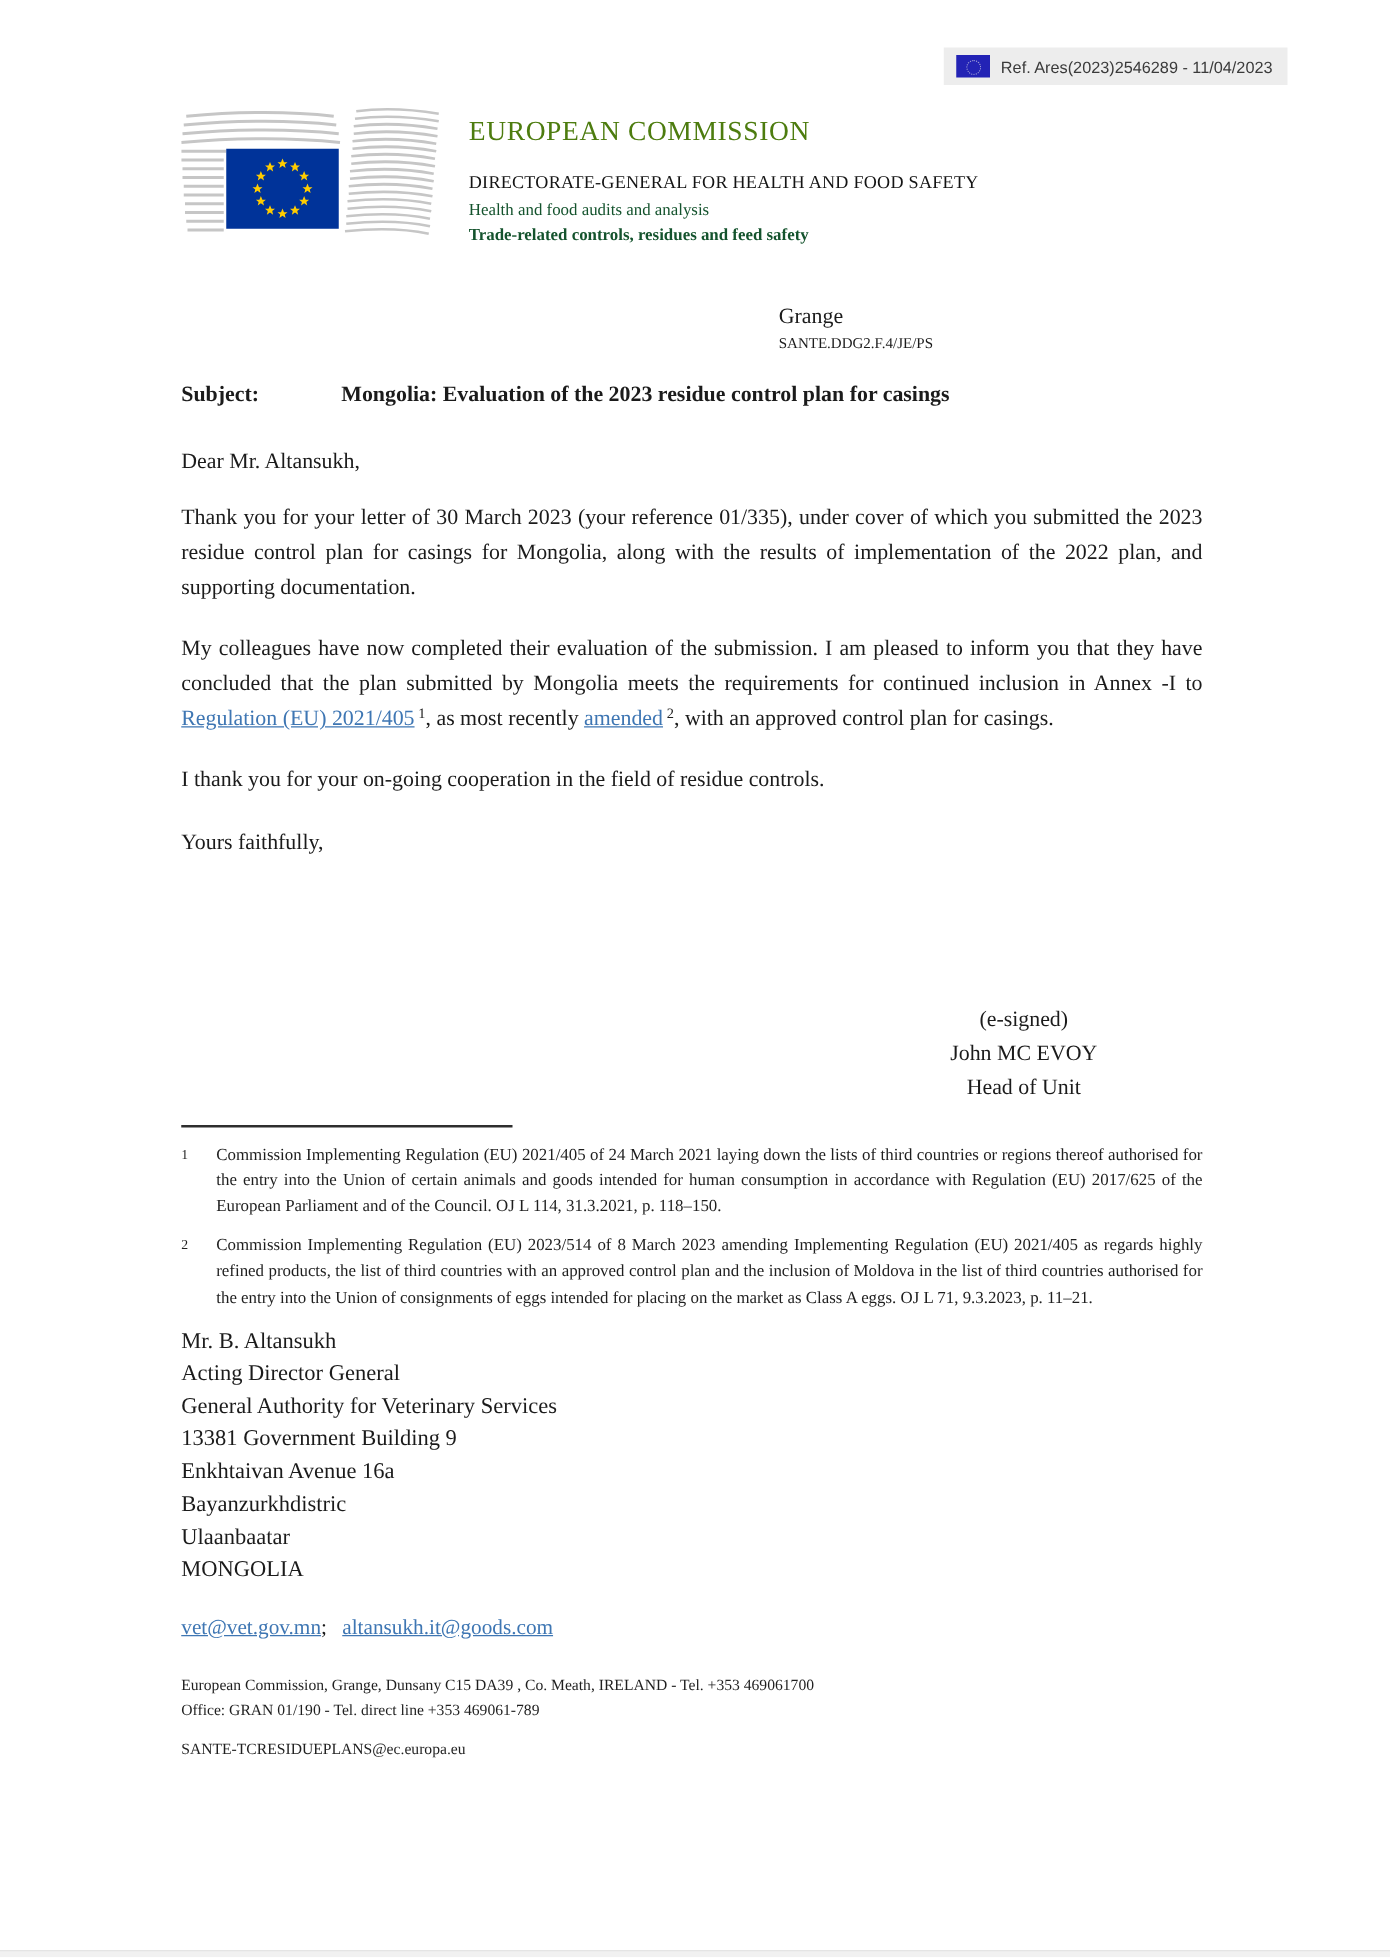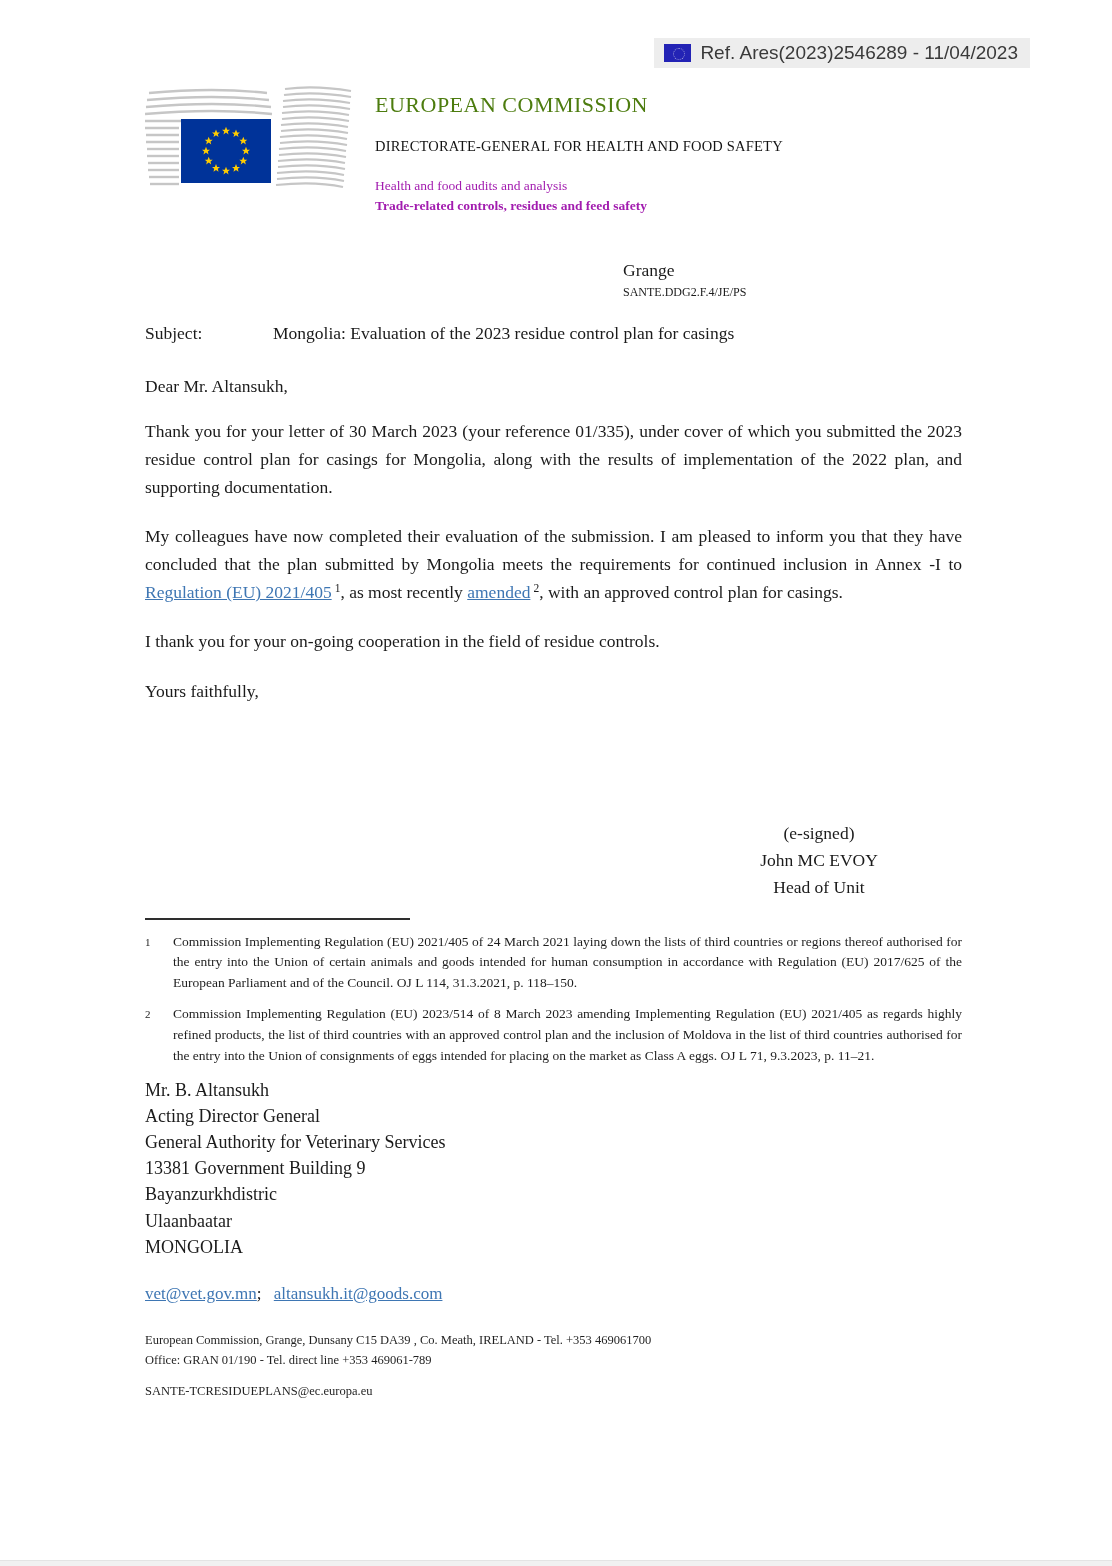--- a/index.html
+++ b/index.html
@@ -21,21 +21,21 @@
     position: absolute;
     top: 38px;
     right: 82px;
     height: 30px;
     background: #ededed;
     display: flex;
     align-items: center;
     gap: 9px;
     padding: 0 12px 0 10px;
     font-family: "Liberation Sans", sans-serif;
-    font-size: 19px;
+    font-size: 13px;
     color: #3a3a3a;
   }
   .badge-flag {
     width: 27px; height: 18px;
     background: #2323b5;
     position: relative;
     flex: none;
   }
   .badge-flag::after {
     content: "";
@@ -46,30 +46,30 @@
     border-radius: 50%;
     border: 1.5px dotted #9b9bd6;
   }
 
   
   .header { margin-top: 85px; display: flex; }
   .logo { width: 212px; height: 110px; flex: none; }
   .header-text { margin-left: 18px; padding-top: 7px; }
   .institution { font-size: 22px; font-weight: 400; letter-spacing: 0.5px; color: #4d7c0f; }
   .directorate { font-size: 14.5px; margin-top: 20px; letter-spacing: 0.2px; color: #141414; }
-  .unit-block { margin-top: 21px; font-size: 13.5px; line-height: 1.5; color: #a21caf; }
+  .unit-block { margin-top: 3px; font-size: 13.5px; line-height: 1.5; color: #14532d; }
   .sector-line { font-weight: bold; }
 
   
   .origin { margin-left: 478px; margin-top: 40px; line-height: 1.5; }
   .origin-location { font-size: 17.5px; }
   .origin-reference { font-size: 12px; }
 
   
-  .subject-row { margin-top: 22px; display: flex; font-weight: normal; font-size: 17.5px; }
+  .subject-row { margin-top: 22px; display: flex; font-weight: bold; font-size: 17.5px; }
   .subject-label { width: 128px; flex: none; }
 
   
   .salutation { margin-top: 32px; font-size: 17.5px; }
   p.body { margin-top: 20px; text-align: justify; font-size: 17.5px; line-height: 1.62; }
   p.body a, .emails a { color: #3e76b3; text-decoration: underline; }
   sup.fn-ref { font-size: 11.5px; vertical-align: super; line-height: 0; margin-left: 3px; color: #1b1b1b; }
   .closing { margin-top: 26px; font-size: 17.5px; }
 
   
@@ -236,20 +236,21 @@
   <div class="footnote second">
     <span class="fn-num">2</span>
     <span class="fn-text">Commission Implementing Regulation (EU) 2023/514 of 8 March 2023 amending Implementing Regulation (EU) 2021/405 as regards highly refined products, the list of third countries with an approved control plan and the inclusion of Moldova in the list of third countries authorised for the entry into the Union of consignments of eggs intended for placing on the market as Class A eggs.   OJ L 71, 9.3.2023, p. 11–21.</span>
   </div>
 
   <div class="recipient">
     <div>Mr. B. Altansukh</div>
     <div>Acting Director General</div>
     <div>General Authority for Veterinary Services</div>
     <div>13381 Government Building 9</div>
+    <div>Enkhtaivan Avenue 16a</div>
     <div>Bayanzurkhdistric</div>
     <div>Ulaanbaatar</div>
     <div>MONGOLIA</div>
   </div>
 
   <div class="emails">
     <a href="#">vet@vet.gov.mn</a><span class="email-sep">;</span> <a href="#">altansukh.it@goods.com</a>
   </div>
 
   <div class="footer">

